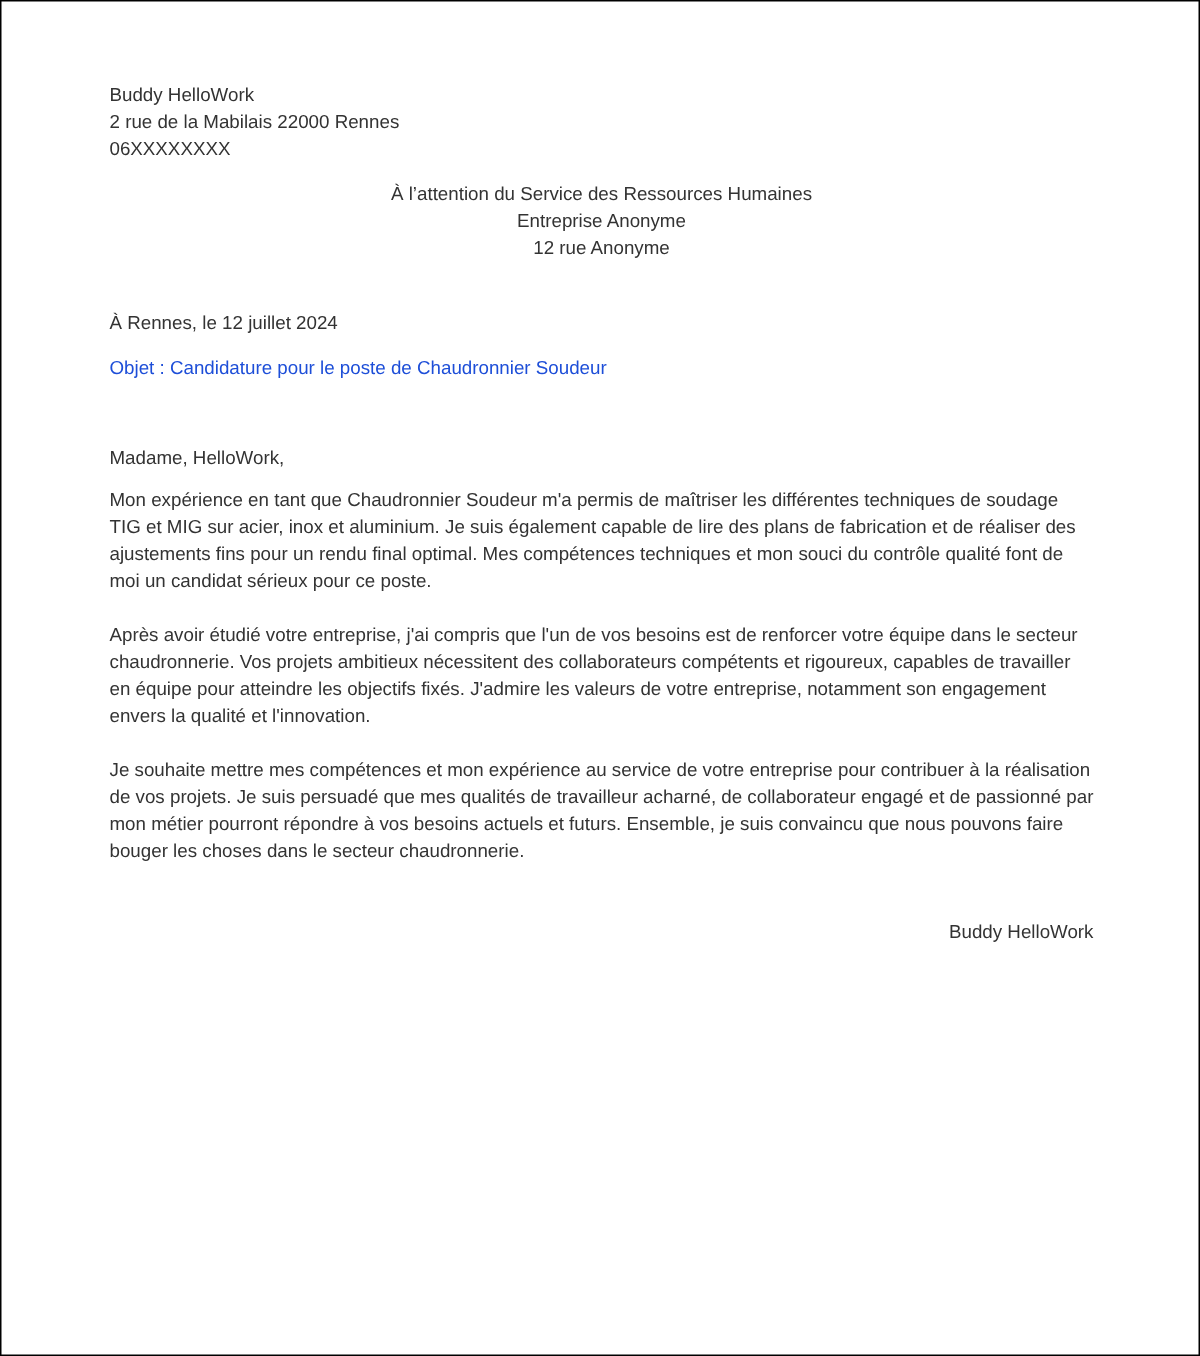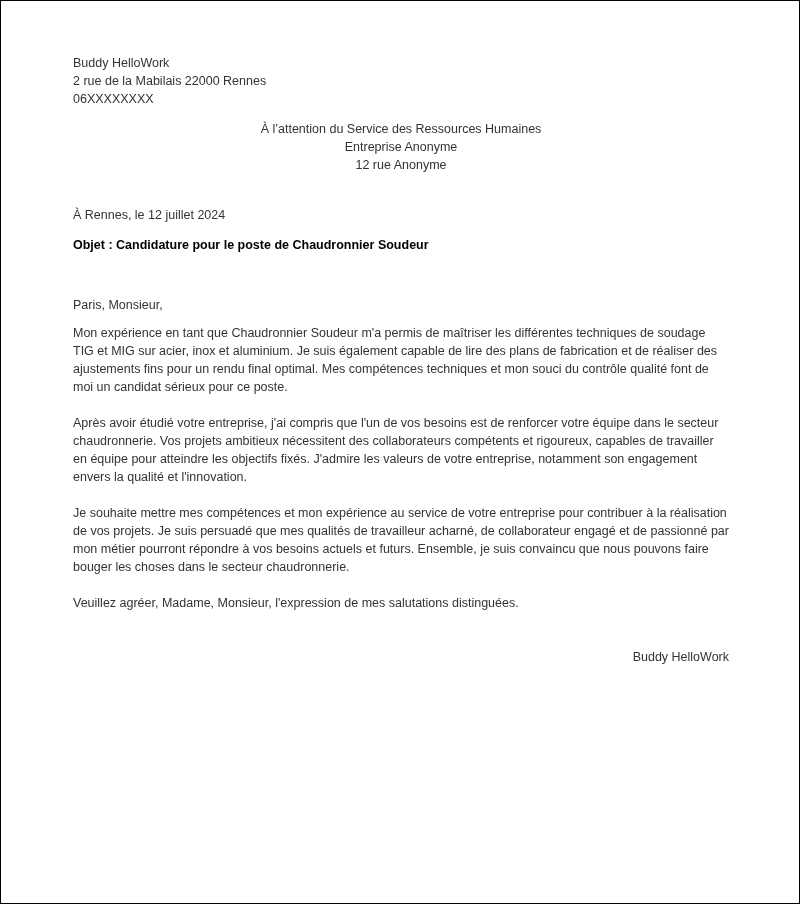--- a/index.html
+++ b/index.html
@@ -8,21 +8,21 @@
     border: 1px solid #000000;
     font-family: "Liberation Sans", sans-serif;
     font-size: 12.5px; color: #333333;
     position: relative; overflow: hidden;
   }
   .page { position: absolute; left: 72px; top: 53px; width: 656px; }
   .line { line-height: 18px; white-space: nowrap; }
   .sender { margin: 0; }
   .recipient { text-align: center; margin-top: 12px; }
   .date { margin-top: 32px; }
-  .subject { margin-top: 12px; font-weight: bold; color: #000000; }
+  .subject { margin-top: 12px; font-weight: normal; color: #1d4ed8; }
   .salutation { margin-top: 42px; }
   .para { margin: 10px 0 0 0; line-height: 18px; }
   .para + .para { margin-top: 18px; }
   .closing { margin-top: 18px; line-height: 18px; }
   .signature { text-align: right; margin-top: 36px; line-height: 18px; }
 </style>
 </head>
 <body>
 
 <div class="page">
@@ -34,22 +34,21 @@
 
   <div class="recipient">
     <div class="line">À l’attention du Service des Ressources Humaines</div>
     <div class="line">Entreprise Anonyme</div>
     <div class="line">12 rue Anonyme</div>
   </div>
 
   <div class="line date">À Rennes, le 12 juillet 2024</div>
   <div class="line subject">Objet : Candidature pour le poste de Chaudronnier Soudeur</div>
 
-  <div class="line salutation">Paris, Monsieur,</div>
+  <div class="line salutation">Madame, HelloWork,</div>
 
   <p class="para">Mon expérience en tant que Chaudronnier Soudeur m'a permis de maîtriser les différentes techniques de soudage TIG et MIG sur acier, inox et aluminium. Je suis également capable de lire des plans de fabrication et de réaliser des ajustements fins pour un rendu final optimal. Mes compétences techniques et mon souci du contrôle qualité font de moi un candidat sérieux pour ce poste.</p>
   <p class="para">Après avoir étudié votre entreprise, j'ai compris que l'un de vos besoins est de renforcer votre équipe dans le secteur chaudronnerie. Vos projets ambitieux nécessitent des collaborateurs compétents et rigoureux, capables de travailler en équipe pour atteindre les objectifs fixés. J'admire les valeurs de votre entreprise, notamment son engagement envers la qualité et l'innovation.</p>
   <p class="para">Je souhaite mettre mes compétences et mon expérience au service de votre entreprise pour contribuer à la réalisation de vos projets. Je suis persuadé que mes qualités de travailleur acharné, de collaborateur engagé et de passionné par mon métier pourront répondre à vos besoins actuels et futurs. Ensemble, je suis convaincu que nous pouvons faire bouger les choses dans le secteur chaudronnerie.</p>
 
-  <div class="closing">Veuillez agréer, Madame, Monsieur, l'expression de mes salutations distinguées.</div>
 
   <div class="signature">Buddy HelloWork</div>
 </div>
 
 </body></html>

